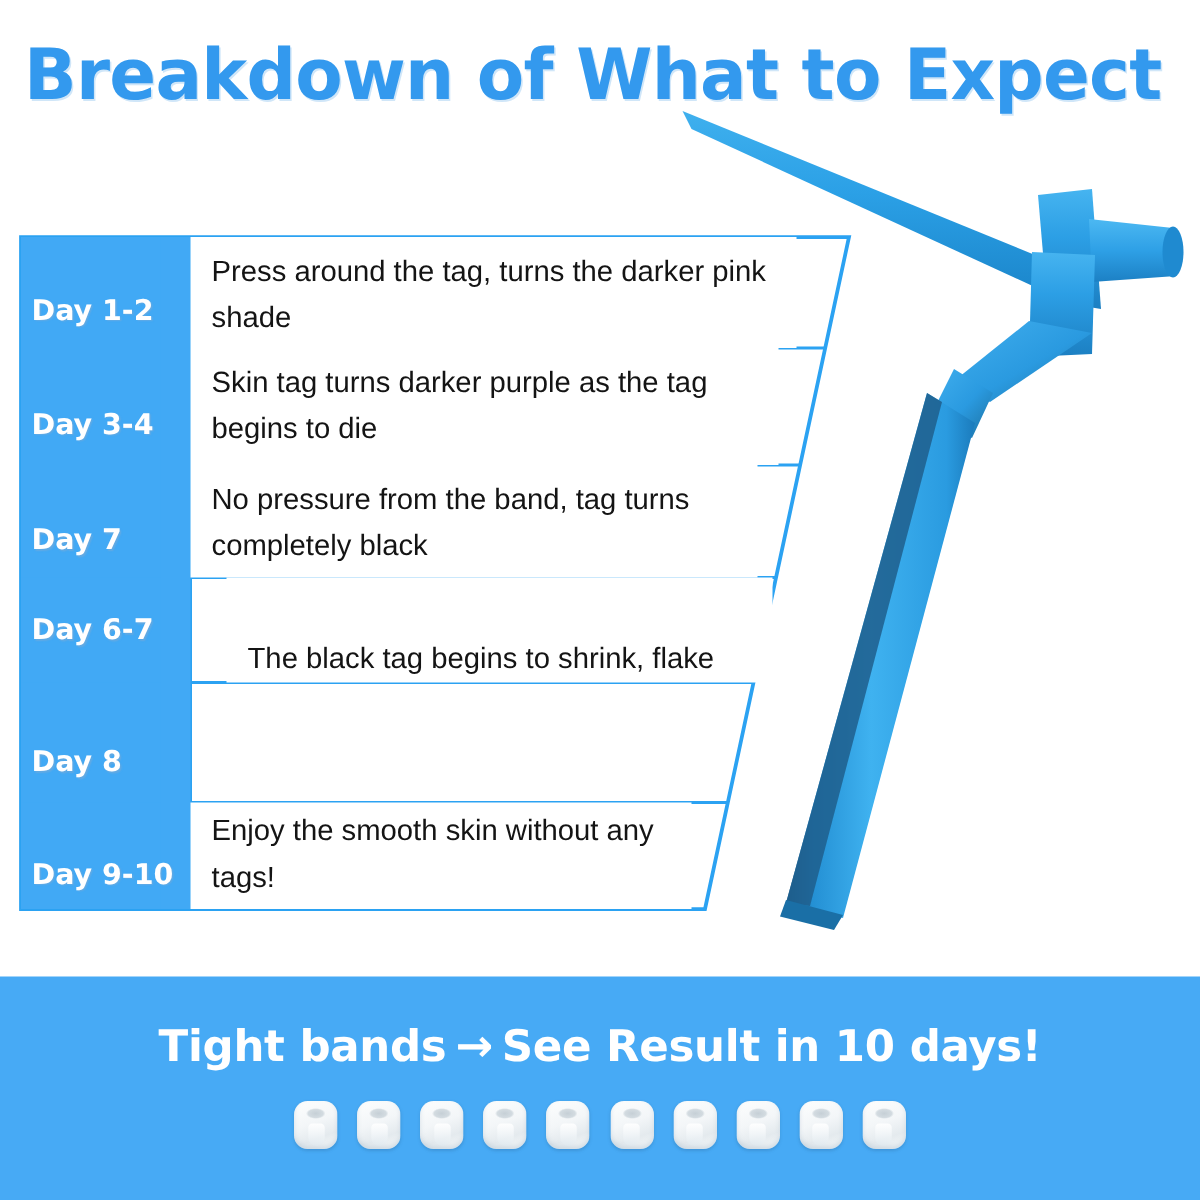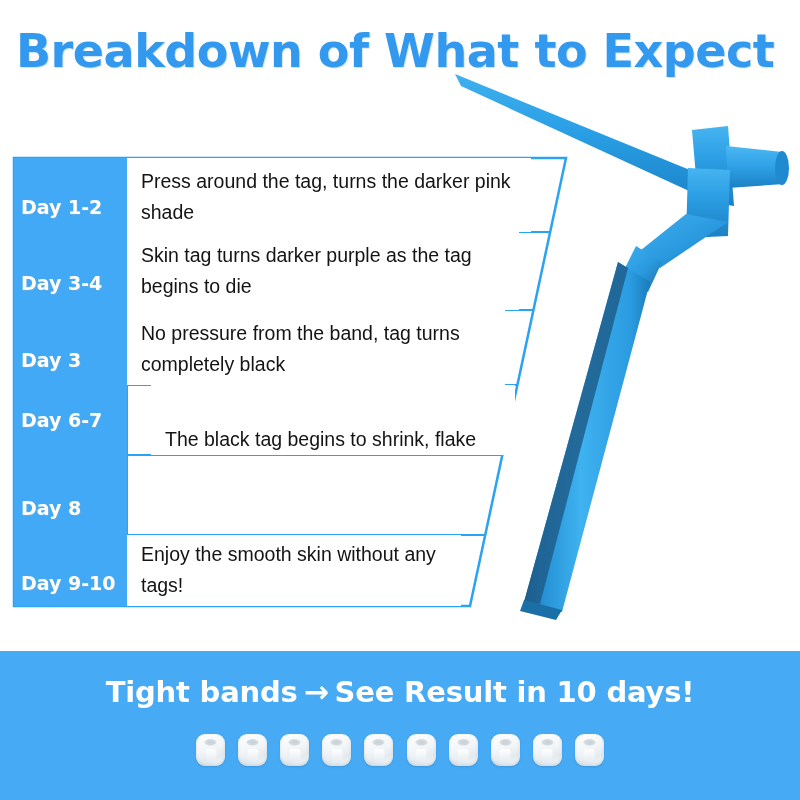--- a/index.html
+++ b/index.html
@@ -99,21 +99,21 @@
   }
   #banner-text {
     position:absolute;
     left:0; top:22px;
     width:800px;
     text-align:center;
     color:#ffffff;
     font-family:"DejaVu Sans", sans-serif;
     font-weight:bold;
     font-size:29px;
-    line-height:38px;
+    line-height:48px;
     white-space:nowrap;
     letter-spacing:-0.2px;
   }
   #banner-text .arrow { display:inline-block; padding:0 6px; font-size:30px; }
   #bands {
     position:absolute;
     left:196px; top:732px;
     width:408px; height:36px;
     display:flex;
     justify-content:space-between;
@@ -225,21 +225,21 @@
       <div class="daycell">
         <span>Day 3-4</span>
       </div>
       <div class="descell" style="width:392px;">
         <span>Skin tag turns darker purple as the tag begins to die</span>
       </div>
     </div>
 
     <div class="row r2" style="top:152px; height:75px;">
       <div class="daycell">
-        <span>Day 3</span>
+        <span>Day 7</span>
       </div>
       <div class="descell" style="width:378px;">
         <span>No pressure from the band, tag turns completely black</span>
       </div>
     </div>
 
     <div class="row r3" style="top:227px; height:70px;">
       <div class="daycell" style="align-items:center; padding-bottom:0;">
         <span>Day 6-7</span>
       </div>

